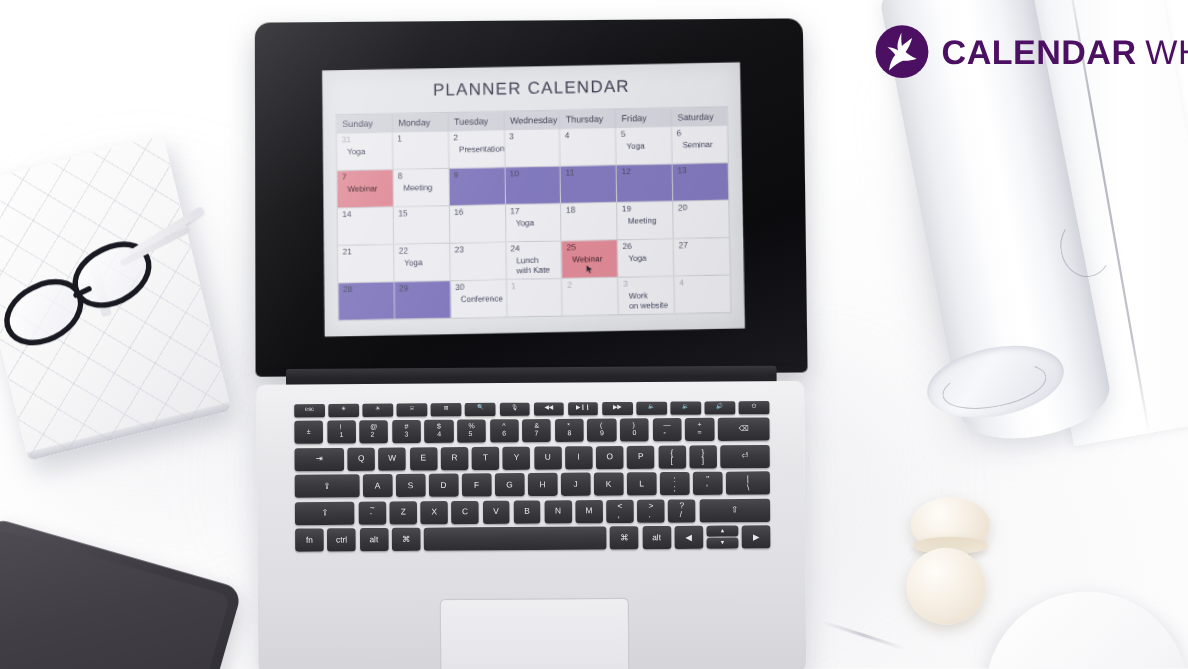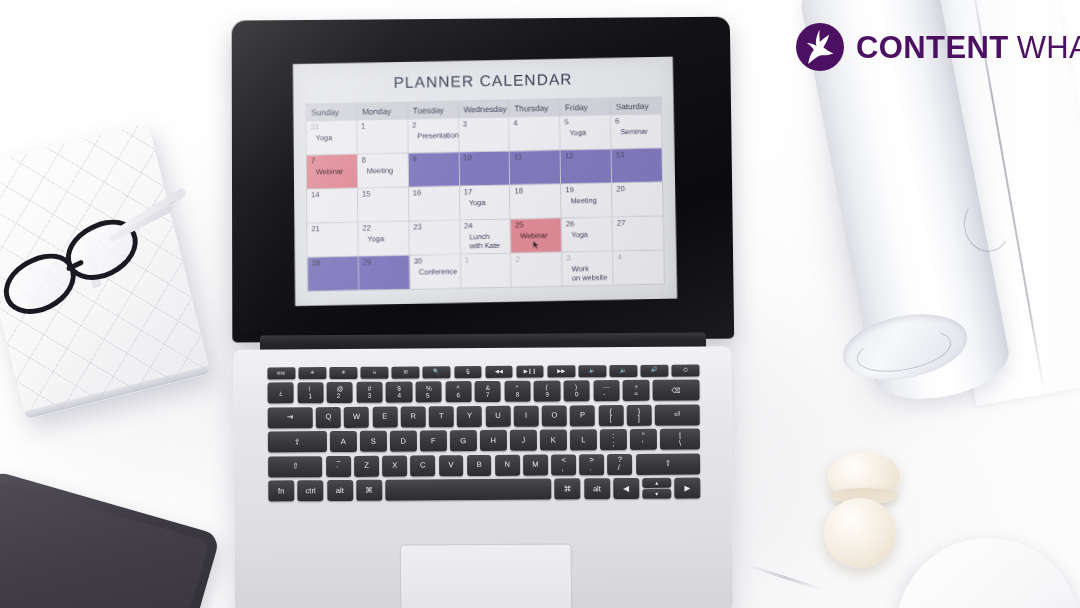--- a/index.html
+++ b/index.html
@@ -336,21 +336,21 @@
   <div class="logo">
     <svg class="logo-mark" viewBox="0 0 50 50">
       <circle cx="25" cy="25" r="24" fill="#4c1062"></circle>
       <path d="M24.5 7.5 C21.5 14 20.0 19.5 21.5 24.0 C19.2 22.2 16.0 21.0 11.8 20.9
                C15.2 23.4 17.6 25.6 18.8 28.0 C15.8 31.4 14.0 36.2 13.2 42.0
                C18.0 37.6 22.2 34.6 25.8 33.2 C29.4 33.6 33.6 33.0 38.4 31.4
                C34.0 29.4 30.6 27.4 28.3 25.2 C30.8 22.0 32.8 17.8 34.2 12.6
                C30.6 15.2 27.4 17.6 24.9 19.9 C24.3 15.8 24.2 11.6 24.5 7.5 Z" fill="#ffffff"></path>
     </svg>
     <div class="logo-text">
-      <span class="b">CONTENT</span><span class="l">WHALE</span>
+      <span class="b">CALENDAR</span><span class="l">WHALE</span>
     </div>
   </div>
 
   <div class="laptop">
 
     <div class="lid">
       <div class="lid-gloss"></div>
 
       <div class="screen">
         <div class="cal-title">PLANNER CALENDAR</div>

